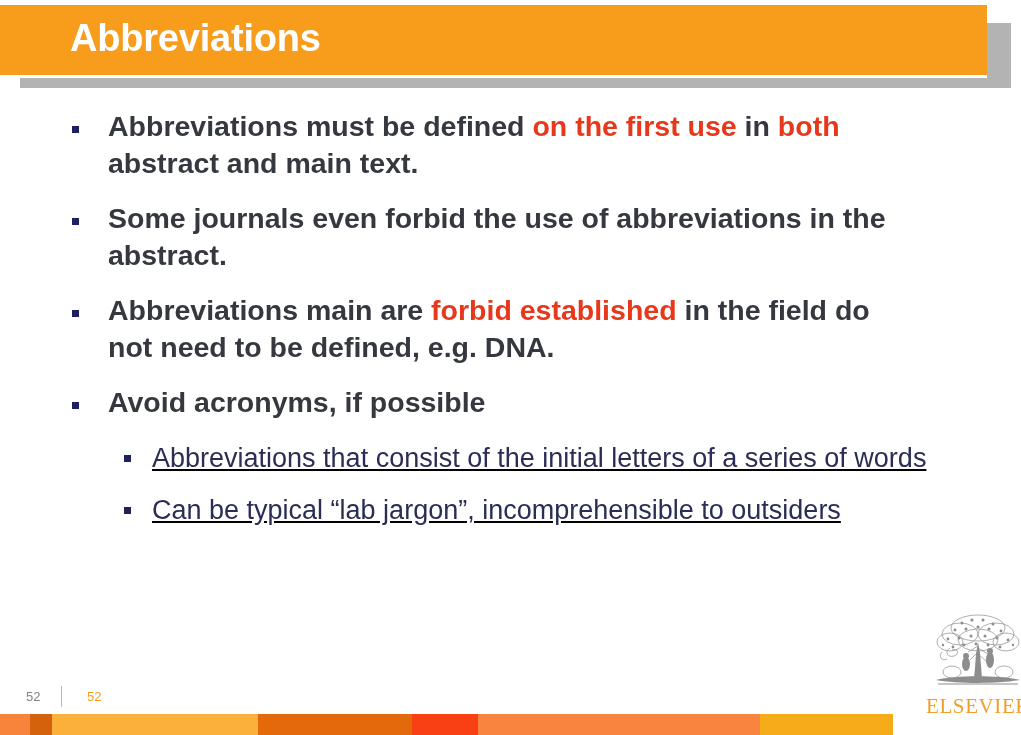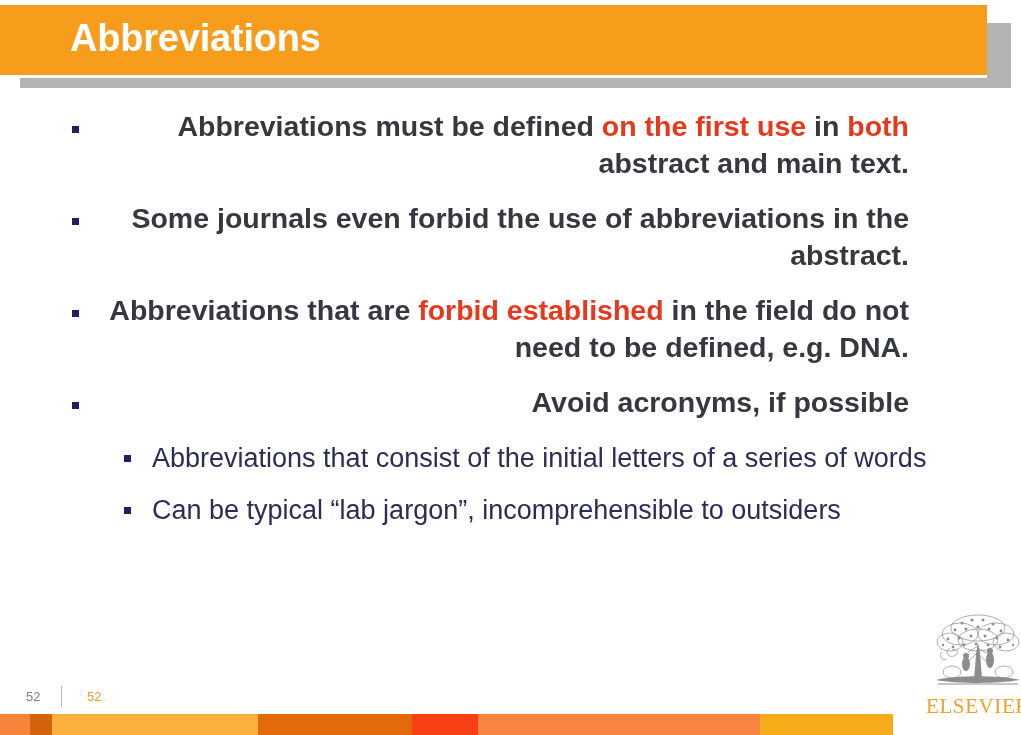--- a/index.html
+++ b/index.html
@@ -64,26 +64,26 @@
     width: 1021px;
   }
   .bullet {
     position: relative;
     display: block;
     margin: 0 0 18px 0;
   }
   .bullet.lvl1 {
     padding-left: 108px;
     padding-right: 112px;
-    text-align: right;
   }
   .bullet.lvl2 {
     padding-left: 152px;
     padding-right: 88px;
     margin-bottom: 14px;
+    text-decoration: underline;
   }
   .marker {
     position: absolute;
     background: #1f2060;
   }
   .bullet.lvl1 > .marker {
     left: 72px;
     top: 18px;
     width: 7px;
     height: 7px;
@@ -192,21 +192,21 @@
       <div class="bullet lvl1">
         <span class="marker"></span>
         <span class="btext"><span>Abbreviations must be defined </span><span class="hl">on the first use</span><span> in </span><span class="hl">both</span><span> abstract and main text.</span></span>
       </div>
       <div class="bullet lvl1">
         <span class="marker"></span>
         <span class="btext"><span>Some journals even forbid the use of abbreviations in the abstract.</span></span>
       </div>
       <div class="bullet lvl1">
         <span class="marker"></span>
-        <span class="btext"><span>Abbreviations that are </span><span class="hl">forbid established</span><span> in the field do not need to be defined, e.g. DNA.</span></span>
+        <span class="btext"><span>Abbreviations main are </span><span class="hl">forbid established</span><span> in the field do not need to be defined, e.g. DNA.</span></span>
       </div>
       <div class="bullet lvl1">
         <span class="marker"></span>
         <span class="btext"><span>Avoid acronyms, if possible</span></span>
       </div>
       <div class="bullet lvl2">
         <span class="marker"></span>
         <span class="btext"><span>Abbreviations that consist of the initial letters of a series of words</span></span>
       </div>
       <div class="bullet lvl2">

